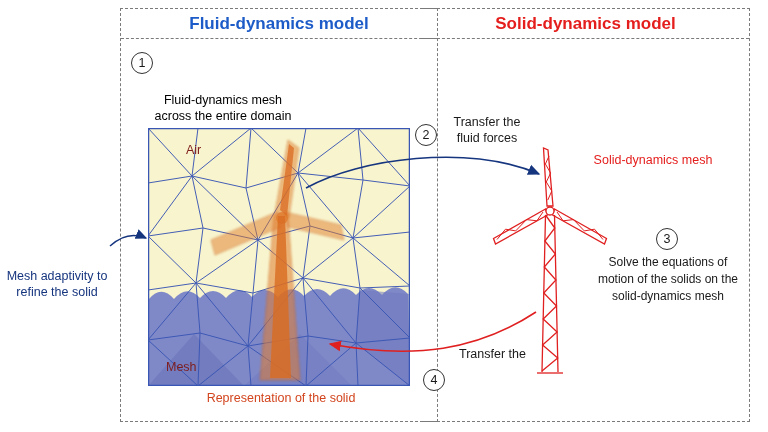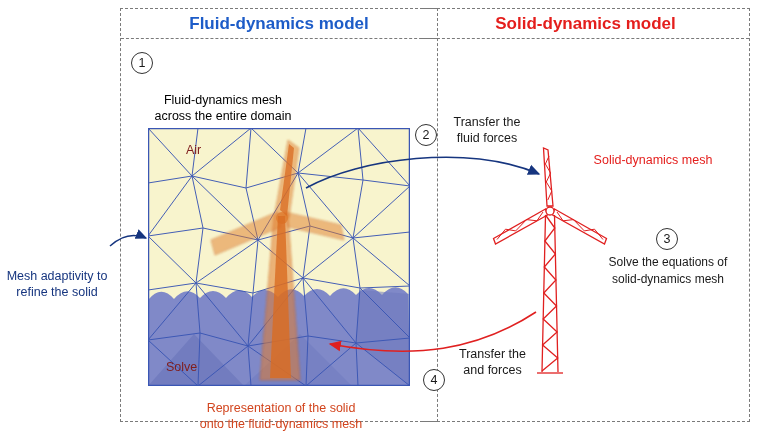--- a/index.html
+++ b/index.html
@@ -97,52 +97,51 @@
         <path d="M137,84 L193,97 L196,112 L140,99 Z" fill="#e07c2e" opacity="0.5"></path>
       </g>
       <circle cx="134" cy="90" r="6" fill="#e07c2e" opacity="0.8"></circle>
       <path d="M130,88 L137,88 L143,250 L122,250 Z" fill="#d96b22" opacity="0.8"></path>
       <path d="M132,82 L141,16 L146,20 L139,88 Z" fill="#d96b22" opacity="0.75"></path>
     </g>
     <rect x="0.5" y="0.5" width="261" height="257" fill="none" stroke="#3a56b4" stroke-width="1.5"></rect>
   </svg>
 </div>
 <div class="region-label" style="left:186px;top:143px;">Air</div>
-<div class="region-label" style="left:166px;top:360px;">Solve</div>
+<div class="region-label" style="left:166px;top:360px;">Mesh</div>
 
-<div class="txt orange" style="left:151px;top:400px;width:260px;">
+<div class="txt orange" style="left:151px;top:390px;width:260px;">
   <span>Representation of the solid</span>
-  <span>onto the fluid-dynamics mesh</span>
 </div>
 
 <div class="txt navy" style="left:0px;top:222px;width:114px;margin-top:46px;">
   <span>Mesh adaptivity to</span>
   <span>refine the solid</span>
 </div>
 
 <div class="badge" style="left:415px;top:124px;">2</div>
 <div class="txt" style="left:446px;top:114px;width:82px;">
   <span>Transfer the</span>
   <span>fluid forces</span>
 </div>
 
 <div class="txt red" style="left:558px;top:152px;width:190px;">
   <span>Solid-dynamics mesh</span>
 </div>
 
 <div class="badge" style="left:656px;top:228px;">3</div>
 <div class="txt" style="left:570px;top:254px;width:196px;font-size:12px;line-height:17px;">
   <span>Solve the equations of</span>
+  <span>motion of the solids on the</span>
   <span>solid-dynamics mesh</span>
 </div>
 
 <div class="badge" style="left:423px;top:369px;">4</div>
 <div class="txt" style="left:445px;top:346px;width:95px;">
   <span>Transfer the</span>
-  <span>and forces</span>
 </div>
 
 <svg id="overlay" viewBox="0 0 768 432">
   <defs>
     <marker id="ah-navy" viewBox="0 0 10 10" refX="8" refY="5" markerWidth="8.5" markerHeight="8.5" orient="auto-start-reverse">
       <path d="M0,1 L9,5 L0,9 Z" fill="#16357f"></path>
     </marker>
     <marker id="ah-red" viewBox="0 0 10 10" refX="8" refY="5" markerWidth="8.5" markerHeight="8.5" orient="auto-start-reverse">
       <path d="M0,1 L9,5 L0,9 Z" fill="#e02020"></path>
     </marker>

